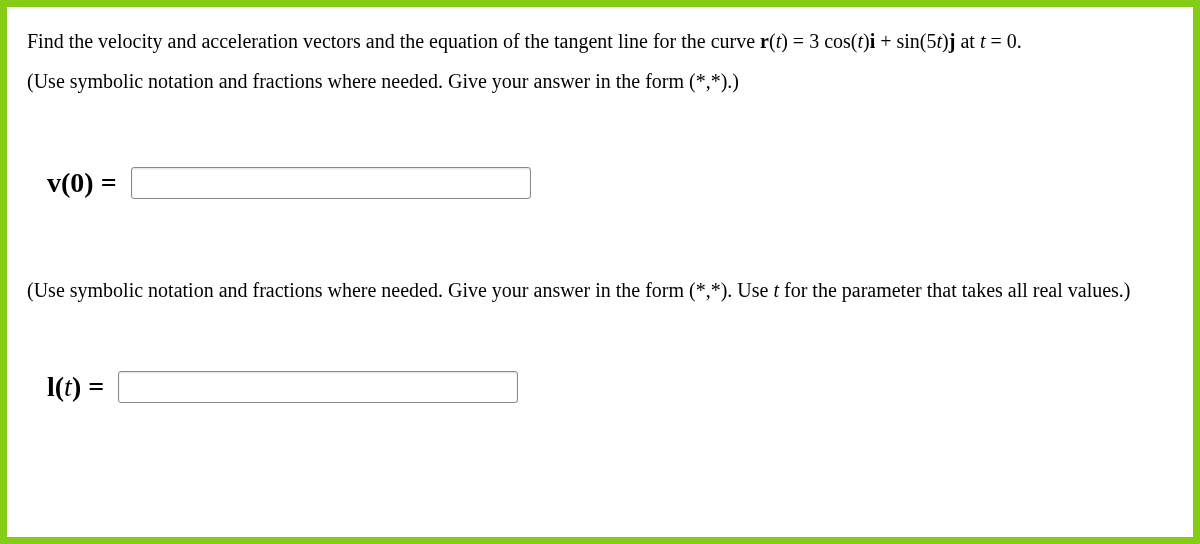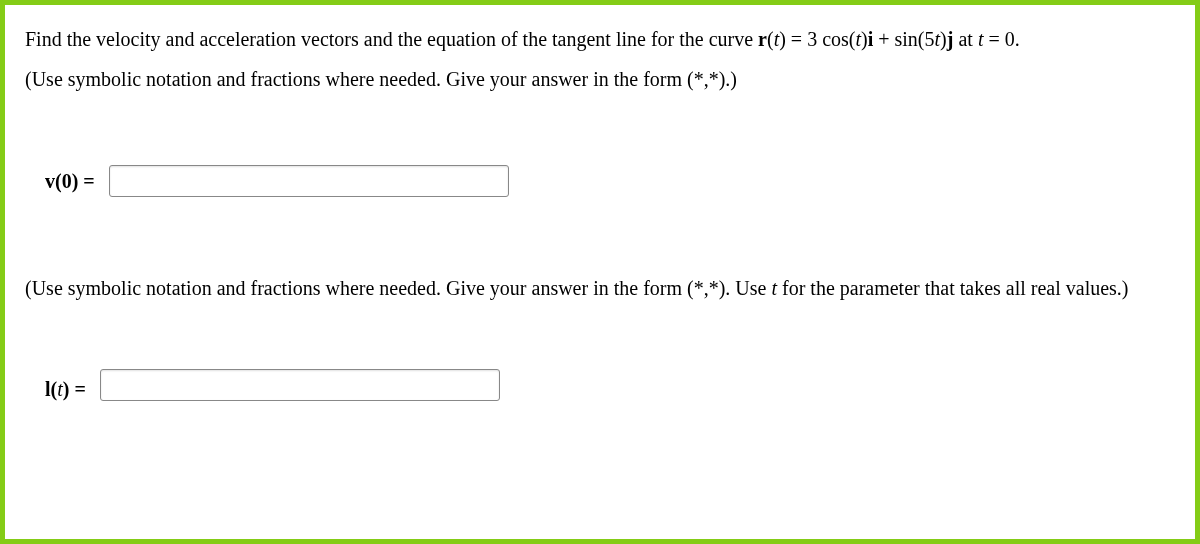--- a/index.html
+++ b/index.html
@@ -10,21 +10,21 @@
     body {
       font-family: 'Times New Roman', Times, serif;
       font-size: 20px;
       color: #000;
       background: #fff;
       width: 1200px;
       height: 544px;
       padding: 0;
     }
     .container {
-      border: 5px solid #84cc16;
+      border: 7px solid #84cc16;
       padding: 18px 20px;
       height: 544px;
       position: relative;
     }
     .problem-text {
       line-height: 1.6;
       margin-bottom: 8px;
     }
     .instruction {
       line-height: 1.6;
@@ -37,21 +37,21 @@
       margin-bottom: 75px;
       padding-left: 20px;
     }
     .answer-group {
       display: flex;
       align-items: center;
       gap: 14px;
     }
     .label {
       font-weight: bold;
-      font-size: 20px;
+      font-size: 28px;
       white-space: nowrap;
     }
     .answer-input {
       width: 400px;
       height: 32px;
       border: 1px solid #888;
       border-radius: 3px;
       padding: 4px 8px;
       font-size: 16px;
       box-shadow: inset 0 1px 2px rgba(0,0,0,0.12);

